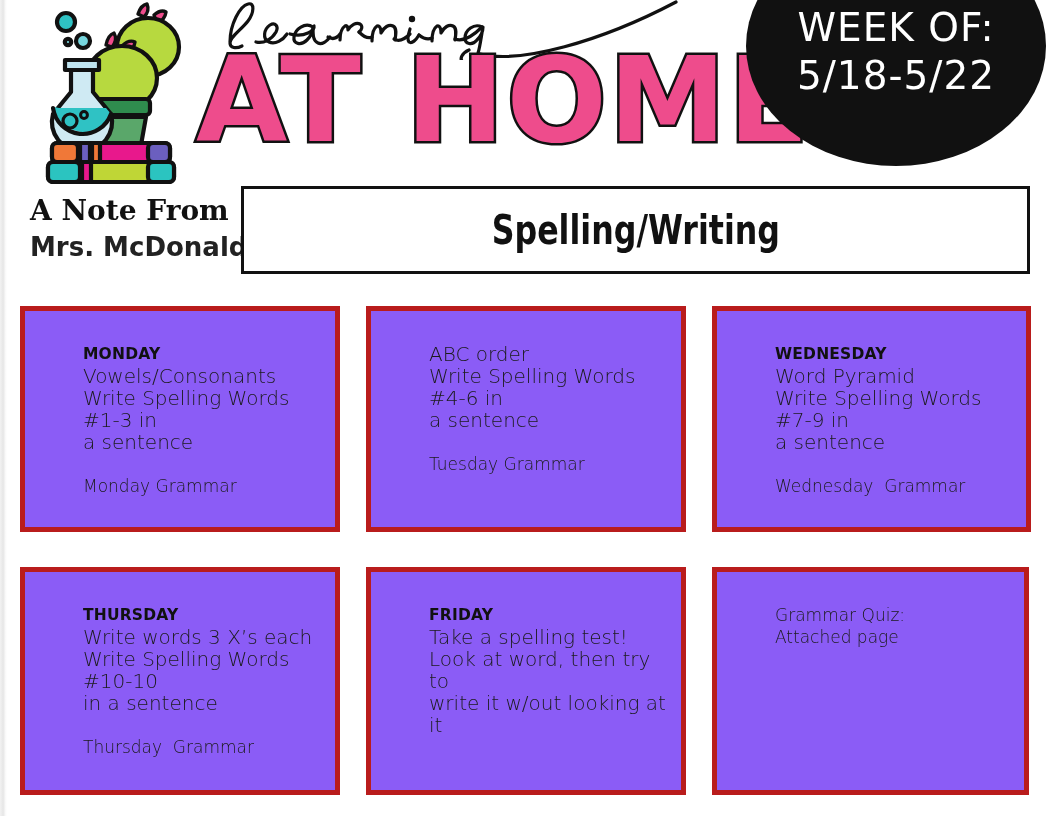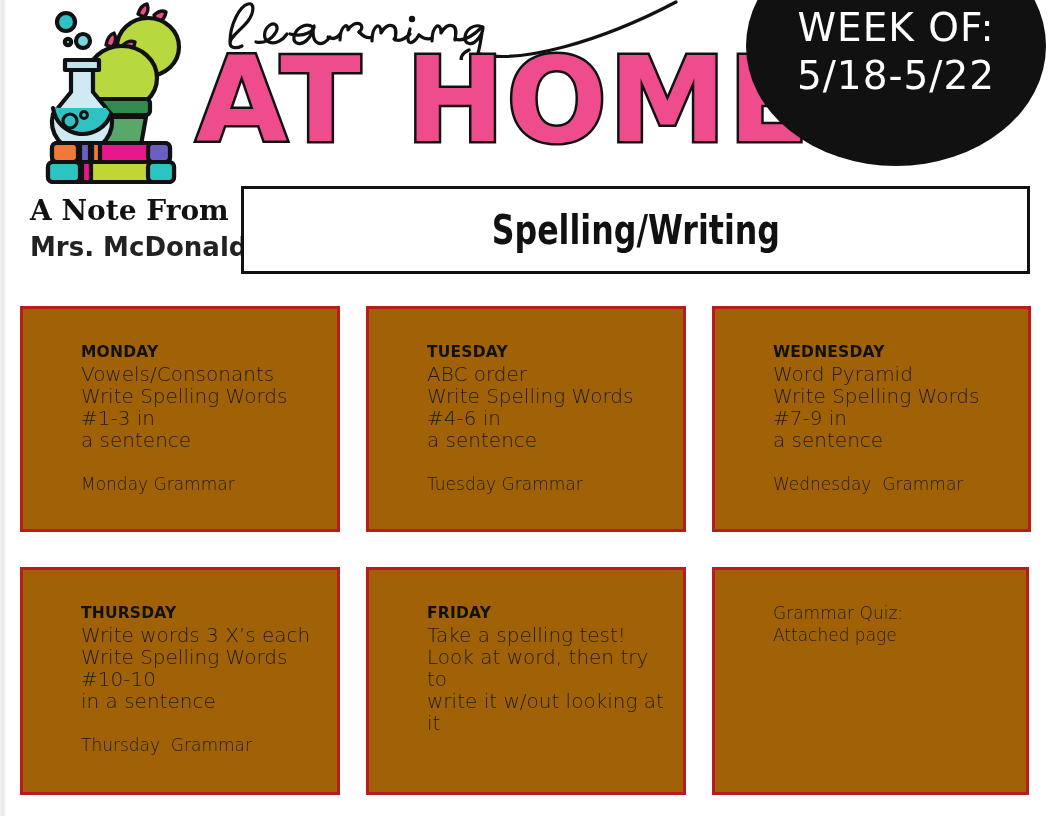--- a/index.html
+++ b/index.html
@@ -162,23 +162,23 @@
   
   .grid {
     position: absolute;
     left: 0;
     top: 0;
     width: 1056px;
     height: 816px;
   }
   .cell {
     position: absolute;
-    border: 3px solid #b91c1c;
+    border: 5px solid #b91c1c;
     box-sizing: border-box;
-    background: #a16207;
+    background: #8b5cf6;
   }
   .cell-body {
     position: absolute;
     left: 58px;
     top: 32px;
     right: 12px;
   }
   .day-name {
     font-family: "DejaVu Sans", sans-serif;
     font-weight: bold;
@@ -323,21 +323,20 @@
         <div class="task-line">Vowels/Consonants</div>
         <div class="task-line">Write Spelling Words #1-3 in</div>
         <div class="task-line">a sentence</div>
         <div class="spacer-line"></div>
         <div class="note-line">Monday Grammar</div>
       </div>
     </div>
 
     <div class="cell" style="left:366px; top:306px; width:320px; height:226px;">
       <div class="cell-body">
-        <div class="day-name">TUESDAY</div>
         <div class="task-line">ABC order</div>
         <div class="task-line">Write Spelling Words #4-6 in</div>
         <div class="task-line">a sentence</div>
         <div class="spacer-line"></div>
         <div class="note-line">Tuesday Grammar</div>
       </div>
     </div>
 
     <div class="cell" style="left:712px; top:306px; width:319px; height:226px;">
       <div class="cell-body">

